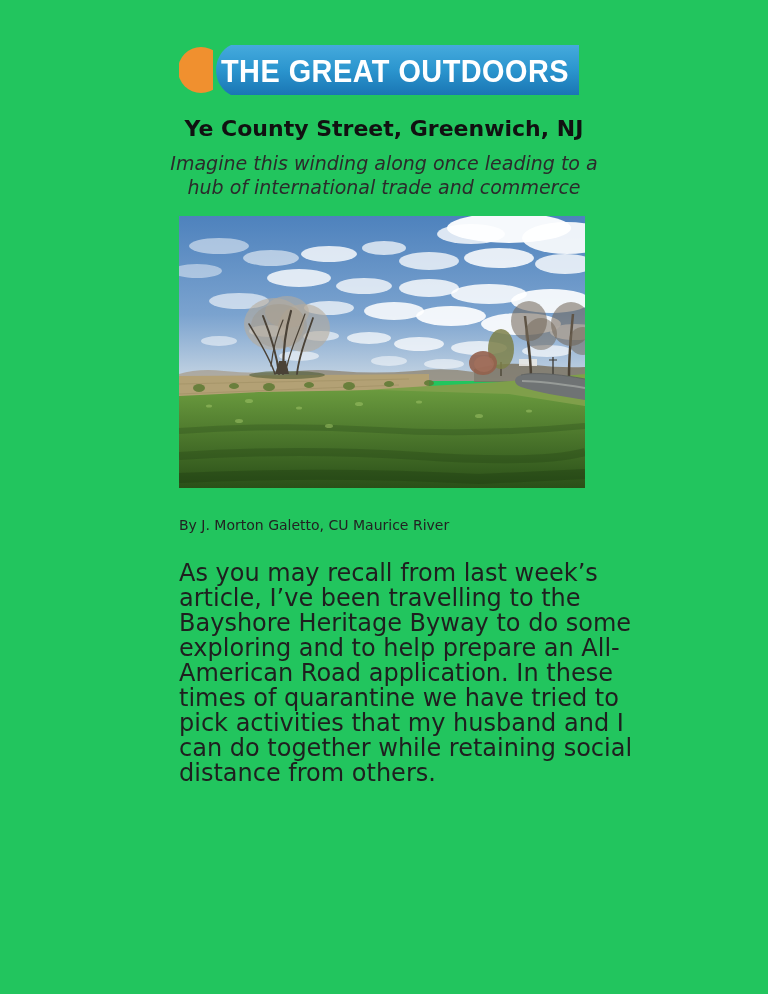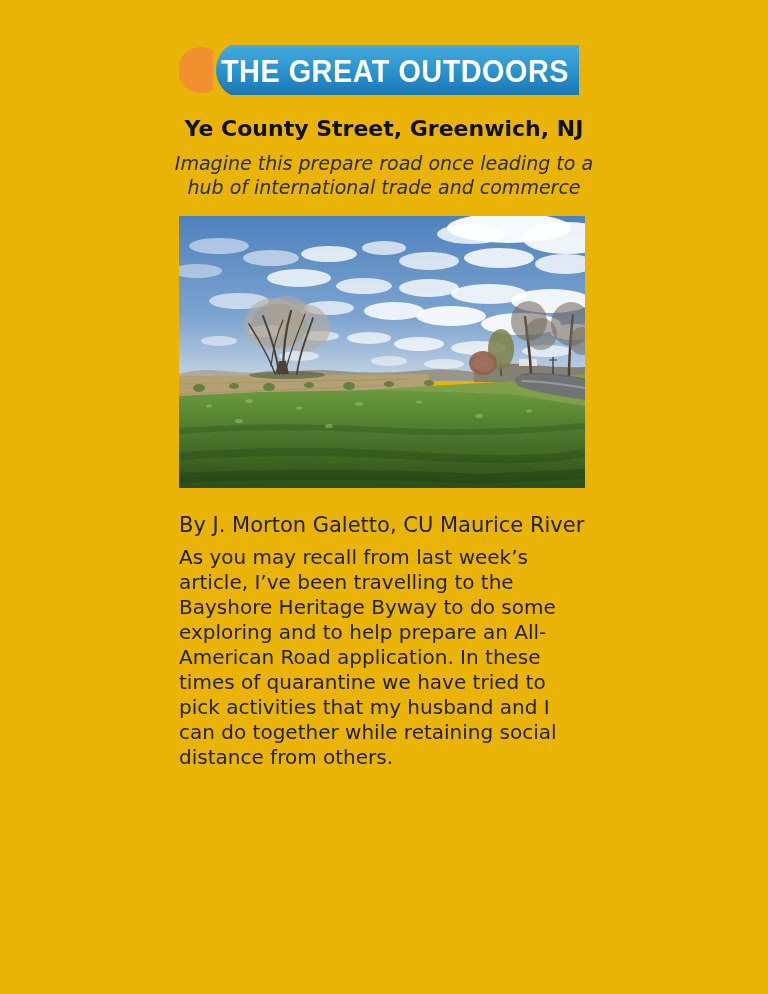--- a/index.html
+++ b/index.html
@@ -1,34 +1,34 @@
 <!DOCTYPE html>
 <html><head>
 <meta charset="utf-8">
 <style>
   html,body{margin:0;padding:0;background:#ffffff;}
   .page{
-    width:768px;height:994px;margin:0 auto;background:#eab308;
+    width:768px;height:994px;margin:0 auto;background:#22c55e;
     overflow:hidden;position:relative;
     font-family:"DejaVu Sans",sans-serif;color:#1f1f1f;
   }
   .content{width:410px;margin:0 auto;padding-top:45px;}
   .logo{width:400px;height:50px;display:block;}
   .title{
     margin:21px 0 0;font-size:22px;line-height:26px;font-weight:bold;
     text-align:center;color:#111111;white-space:nowrap;
   }
   .subtitle{
     width:460px;margin:9px 0 0 -25px;font-size:19px;line-height:24px;
     font-style:italic;text-align:center;color:#2b2b2b;white-space:pre-line;
   }
   .photo{margin:17px 0 0;width:406px;height:272px;display:block;}
-  .byline{margin:25px 0 0;font-size:21px;line-height:24px;color:#222222;}
+  .byline{margin:25px 0 0;font-size:14px;line-height:24px;color:#222222;}
   .para{
-    width:460px;margin:8px 0 0;font-size:20px;line-height:25px;
+    width:460px;margin:24px 0 0;font-size:24px;line-height:25px;
     color:#1f1f1f;white-space:pre-line;
   }
   .para.second{margin-top:22px;}
 </style>
 </head>
 <body>
 
 <div class="page">
   <div class="content">
 
@@ -43,21 +43,21 @@
             <rect x="0" y="0" width="34" height="50"></rect>
           </clipPath>
       </defs>
       <circle cx="22" cy="25" r="23" fill="#f0902f" clip-path="url(#sunclip)"></circle>
       <path d="M 52 0 A 24 27 0 0 0 52 50 L 400 50 L 400 0 Z" fill="url(#lg)"></path>
       <text x="216" y="26" text-anchor="middle" dominant-baseline="central" font-family="Liberation Sans, sans-serif" font-size="31" font-weight="600" letter-spacing="0.5" fill="#ffffff" textLength="348" lengthAdjust="spacingAndGlyphs">THE GREAT OUTDOORS</text>
     </svg>
 
     <h1 class="title">Ye County Street, Greenwich, NJ</h1>
 
-    <div class="subtitle">Imagine this prepare road once leading to a
+    <div class="subtitle">Imagine this winding along once leading to a
 hub of international trade and commerce</div>
 
     <svg class="photo" viewBox="0 0 406 272" xmlns="http://www.w3.org/2000/svg" preserveAspectRatio="none">
       <defs>
         <linearGradient id="sky" x1="0" y1="0" x2="0" y2="1">
           <stop offset="0" stop-color="#4e82bd"></stop>
           <stop offset="0.6" stop-color="#7ba3cf"></stop>
           <stop offset="1" stop-color="#c6d5e3"></stop>
         </linearGradient>
         <linearGradient id="grass" x1="0" y1="0" x2="0" y2="1">

